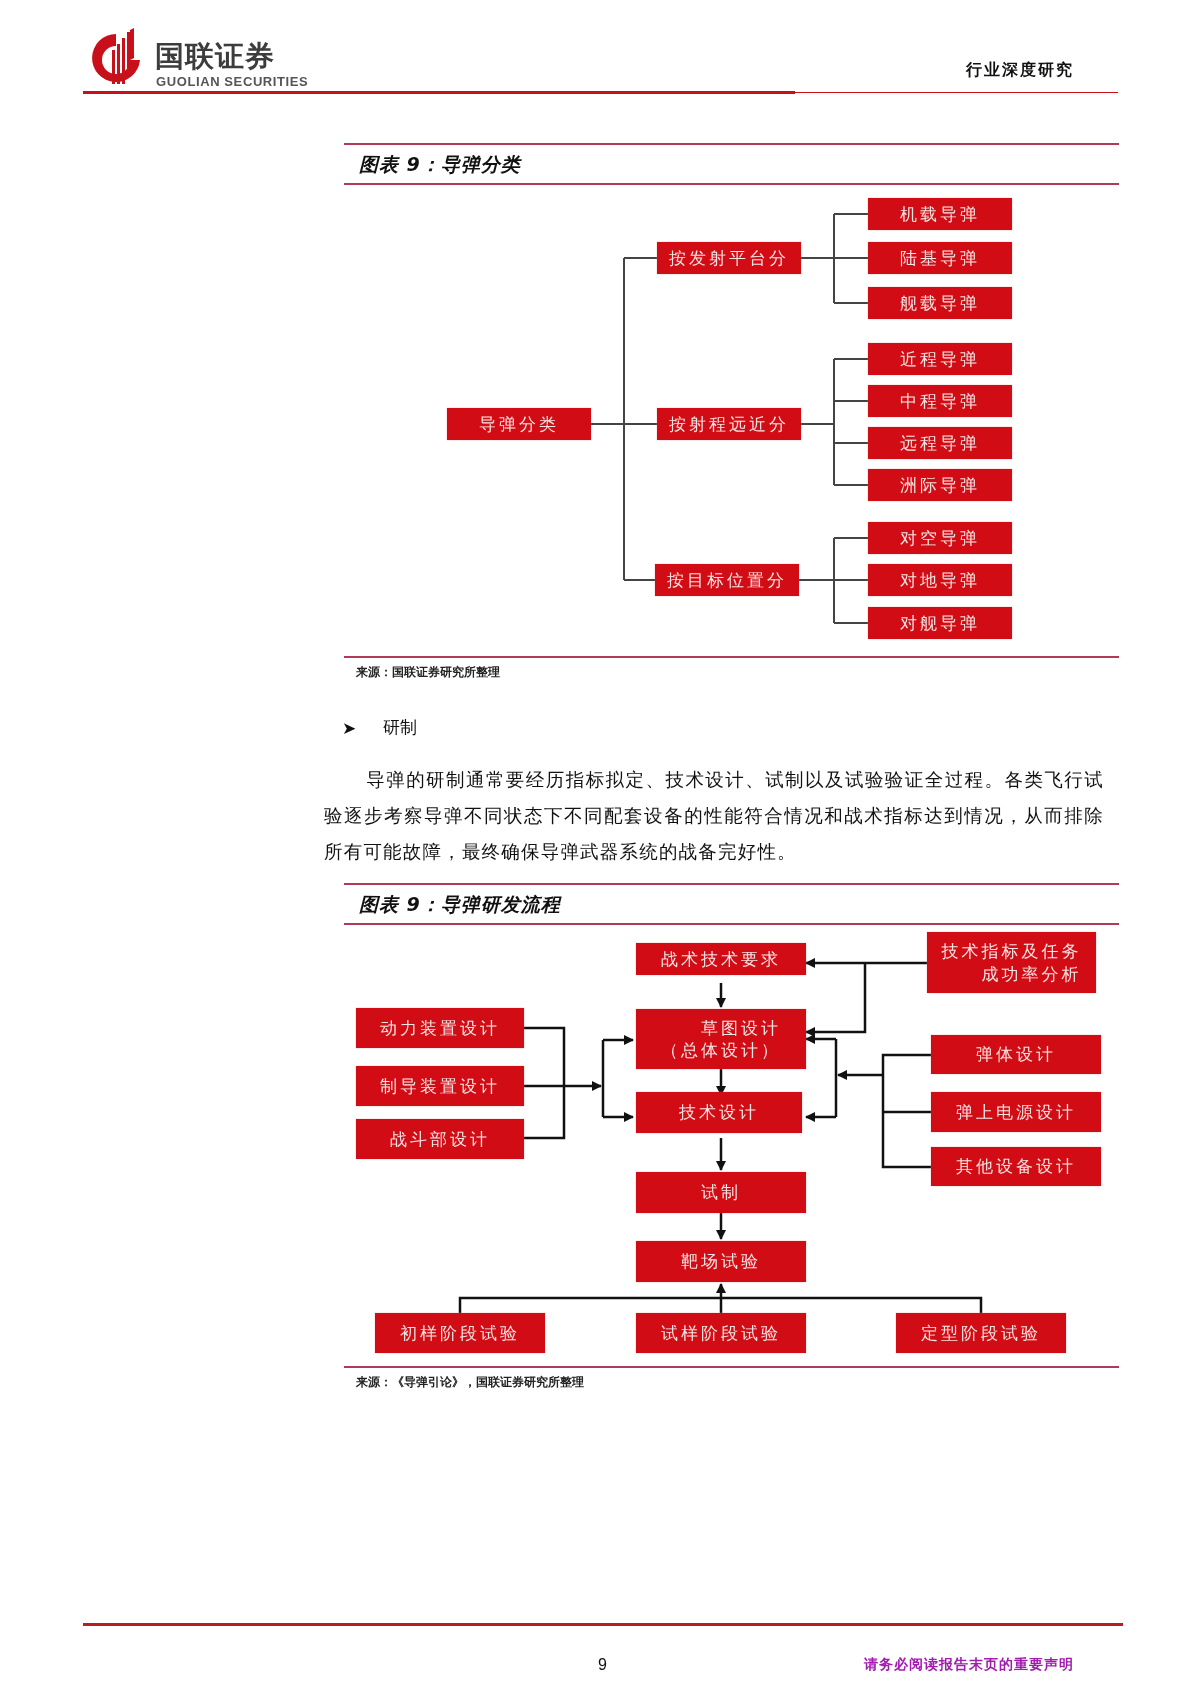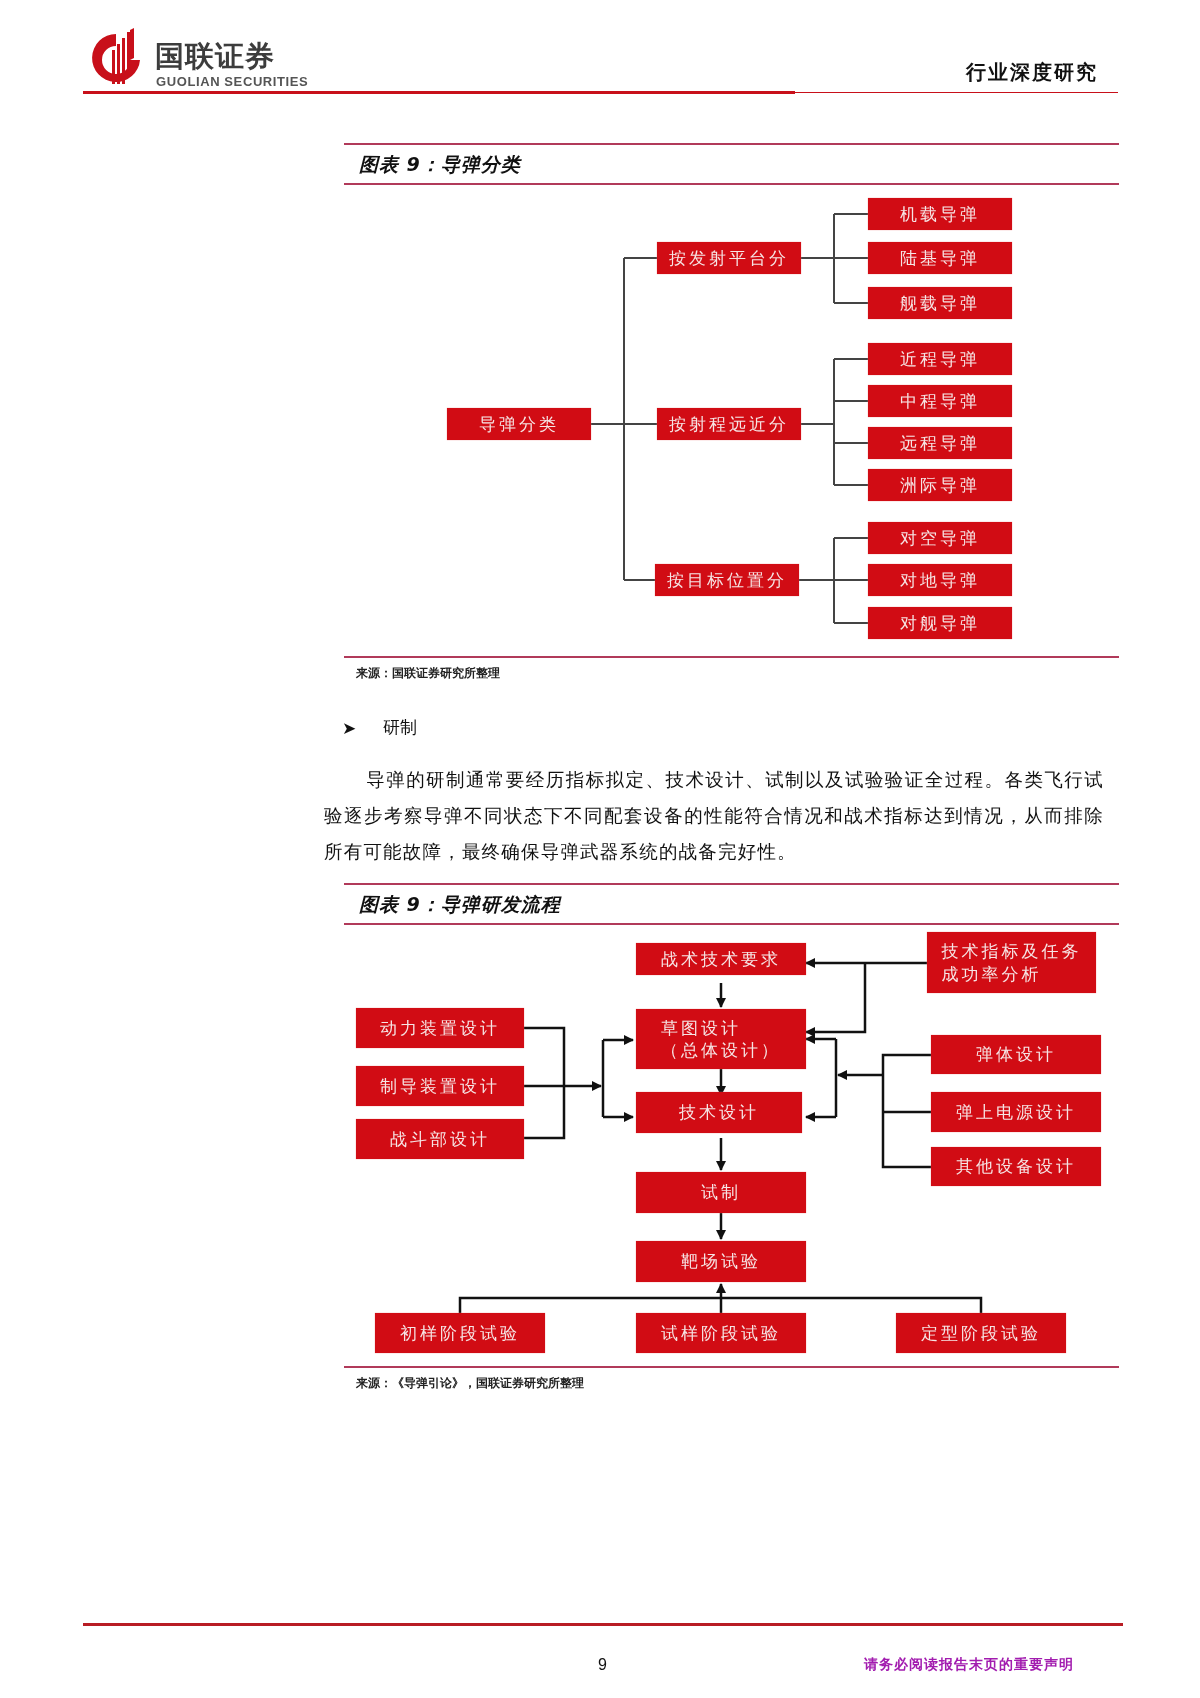--- a/index.html
+++ b/index.html
@@ -1,26 +1,26 @@
 <!DOCTYPE html>
 <html><head>
 <meta charset="utf-8">
 <style>
   html, body { margin:0; padding:0; background:#ffffff; }
   body { width:1200px; height:1698px; position:relative; overflow:hidden;
          font-family:"DejaVu Serif","Liberation Serif",serif; color:#111; }
   .abs { position:absolute; }
   .logo-cn { font-family:"DejaVu Sans","Liberation Sans",sans-serif; font-weight:bold; font-size:29px; color:#3c3c3c; letter-spacing:1px; line-height:1; }
   .logo-en { font-family:"Liberation Sans","DejaVu Sans",sans-serif; font-weight:bold; font-size:13px; color:#555; letter-spacing:0.6px; line-height:1;text-align:center; }
-  .hdr-right { font-family:"DejaVu Sans","Liberation Sans",sans-serif; font-weight:bold; font-size:20px; letter-spacing:2px; color:#111; line-height:1; }
+  .hdr-right { font-family:"DejaVu Sans","Liberation Sans",sans-serif; font-weight:bold; font-size:16px; letter-spacing:2px; color:#111; line-height:1; }
   .fig-rule { position:absolute; left:344px; width:775px; height:2px; background:#b13a5a; }
   .fig-title { font-family:"DejaVu Sans","Liberation Sans",sans-serif; font-weight:bold; font-style:italic; font-size:19px; color:#111; line-height:1; letter-spacing:1px; }
-  .box { position:absolute; background:#d10c14; color:#f6e4e4; display:flex; align-items:center; justify-content:center; text-align:left;
+  .box { position:absolute; background:#d10c14; color:#f6e4e4; display:flex; align-items:center; justify-content:center; text-align:right;
          font-family:"DejaVu Serif","Liberation Serif",serif; font-size:17px; letter-spacing:3px; line-height:1.3; box-shadow:0 0 1px #e88; }
-  .source { font-family:Liberation Sans, sans-serif; font-size:12px; font-weight:bold; color:#222; line-height:1; }
+  .source { font-family:Liberation Mono, monospace; font-size:12px; font-weight:bold; color:#222; line-height:1; }
   .bullet-head { font-size:17px; color:#111; line-height:1; }
   .para { position:absolute; left:324px; width:780px; font-size:18.5px; line-height:36px; letter-spacing:1.2px; color:#111; text-align:justify; }
   .para .indent { display:inline-block; width:42px; }
   svg.lines { position:absolute; left:0; top:0; pointer-events:none; }
   .footer-page { font-family:"Liberation Sans","DejaVu Sans",sans-serif; font-size:16px; color:#111; line-height:1; }
   .footer-note { font-family:"DejaVu Serif","Liberation Serif",serif; font-size:14px; font-weight:bold; color:#a21caf; letter-spacing:1px; line-height:1; }
 </style>
 </head>
 <body>
 

